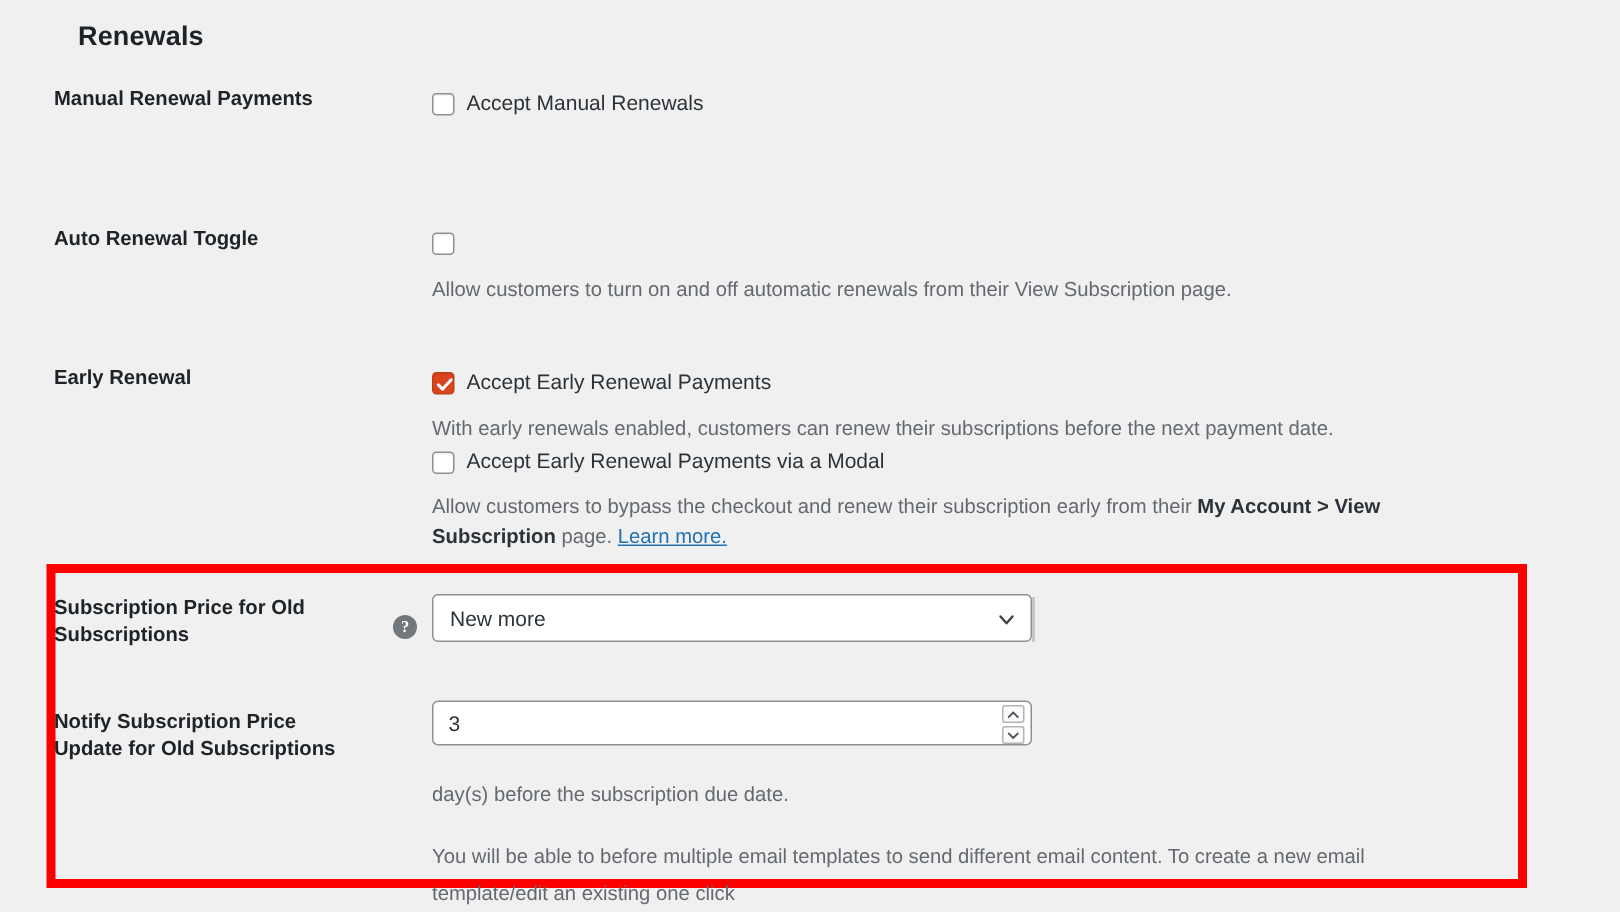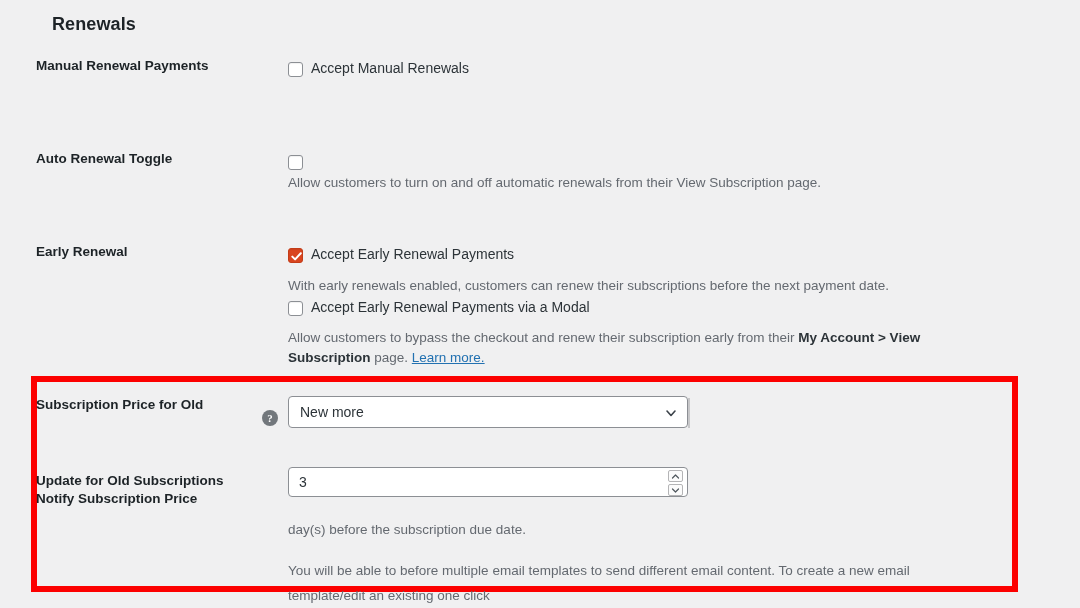--- a/index.html
+++ b/index.html
@@ -246,21 +246,21 @@
       </label>
     </div>
   </div>
 
   <div class="row" style="top:150px;">
     <div class="row-label">Auto Renewal Toggle</div>
     <div class="row-field">
       <label class="cb-line">
         <span class="cbox"></span>
       </label>
-      <div class="desc" style="margin-top:3px;">Allow customers to turn on and off automatic renewals from their View Subscription page.</div>
+      <div class="desc" style="margin-top:13px;">Allow customers to turn on and off automatic renewals from their View Subscription page.</div>
     </div>
   </div>
 
   <div class="row" style="top:243px;">
     <div class="row-label">Early Renewal</div>
     <div class="row-field">
       <label class="cb-line">
         <span class="cbox checked">
           <svg width="13" height="13" viewBox="0 0 13 13">
             <path d="M2.3 6.6 L5.1 9.4 L10.8 3.2" stroke="#ffffff" stroke-width="2" fill="none" stroke-linecap="round" stroke-linejoin="round"></path>
@@ -276,37 +276,38 @@
       </label>
       <div class="desc" style="margin-top:12px; width:660px;"><span>Allow customers to bypass the checkout and renew their subscription early from their </span><b>My Account &gt; View Subscription</b><span> page. </span><a class="link" href="#">Learn more.</a></div>
     </div>
   </div>
 
   <div class="highlight-box"></div>
 
   <div class="row" style="top:396px;">
     <div class="row-label" style="width:205px;">
       <div>Subscription Price for Old</div>
+      <div>Subscriptions</div>
     </div>
     <div class="help-icon" style="top:14px;">?</div>
     <div class="select-wrap" style="top:0;">
       <div class="select-box">
         <span>New more</span>
         <svg class="select-arrow" viewBox="0 0 12 12">
           <path d="M2 4 L6 8.5 L10 4" stroke="#3c434a" stroke-width="1.6" fill="none" stroke-linecap="round" stroke-linejoin="round"></path>
         </svg>
       </div>
       <div class="select-shadow"></div>
     </div>
   </div>
 
   <div class="row" style="top:472px;">
     <div class="row-label" style="width:215px;">
+      <div>Notify Subscription Price</div>
       <div>Update for Old Subscriptions</div>
-      <div>Notify Subscription Price</div>
     </div>
     <div class="num-wrap" style="top:-5px;">
       <div class="num-box">
         <span>3</span>
         <span class="spinner">
           <span class="spin-btn">
             <svg width="9" height="7" viewBox="0 0 9 7">
                 <path d="M1.5 5 L4.5 2 L7.5 5" stroke="#50575e" stroke-width="1.2" fill="none" stroke-linecap="round" stroke-linejoin="round"></path>
               </svg>
           </span>

